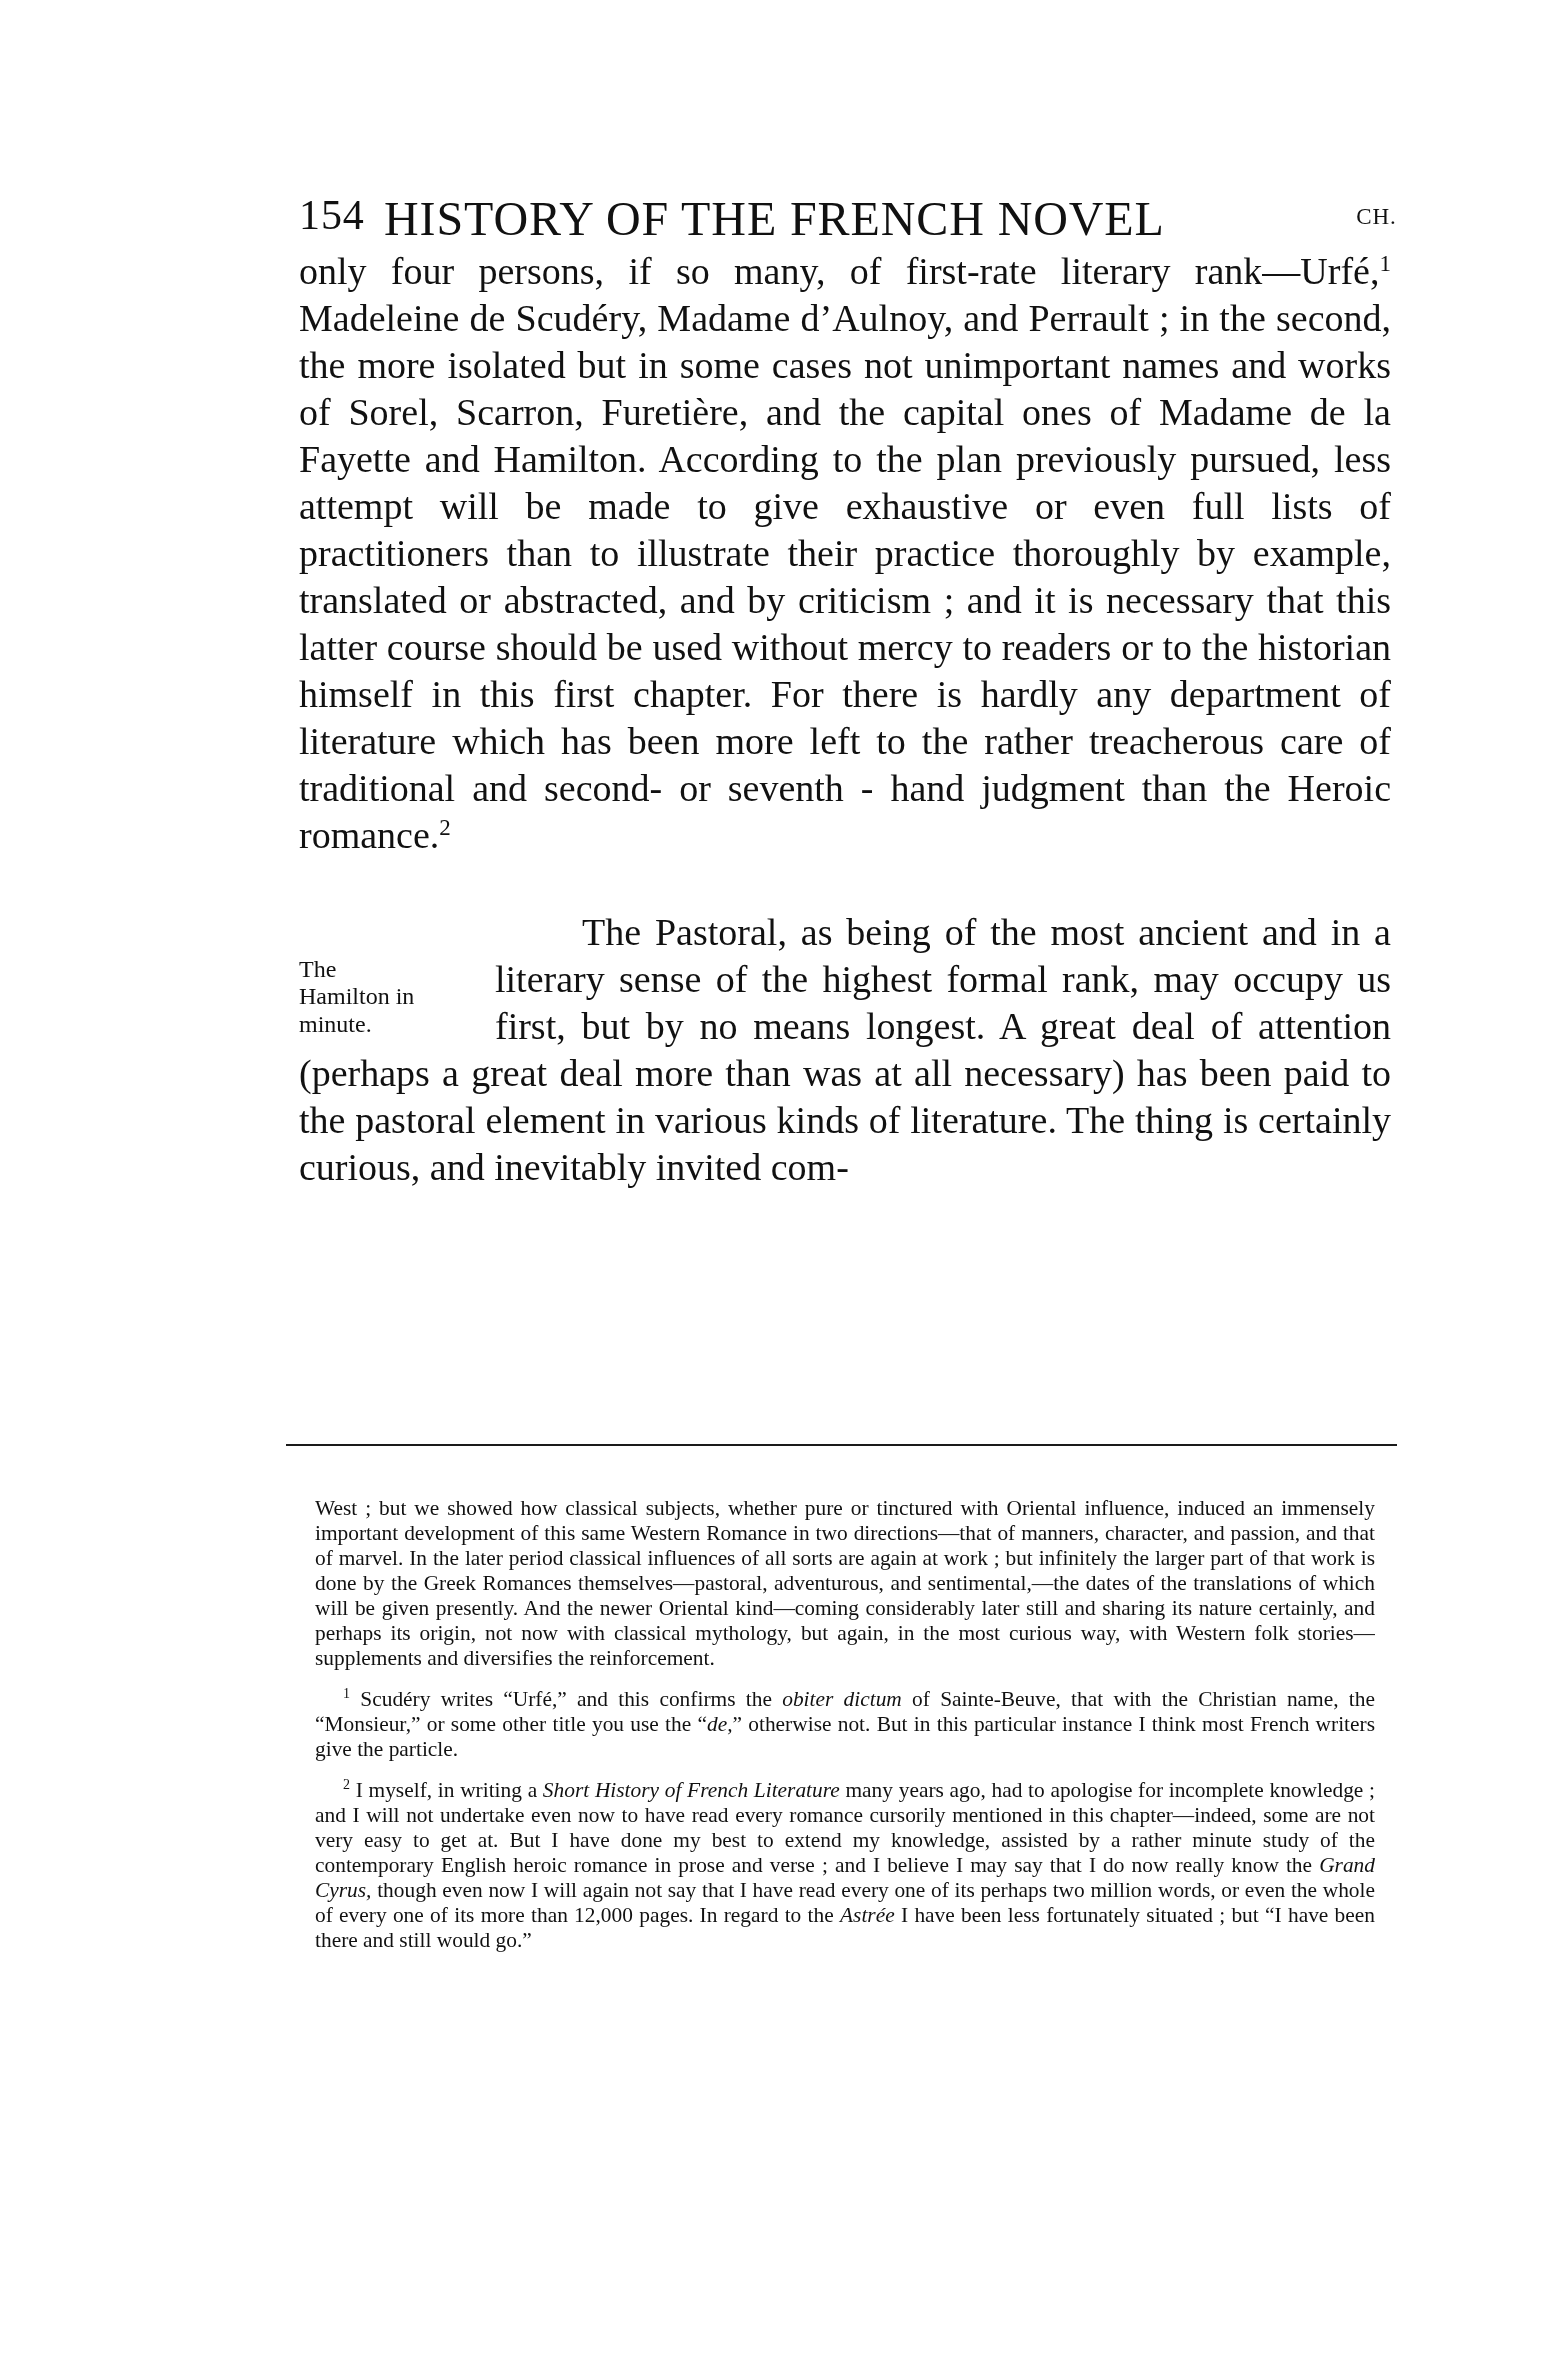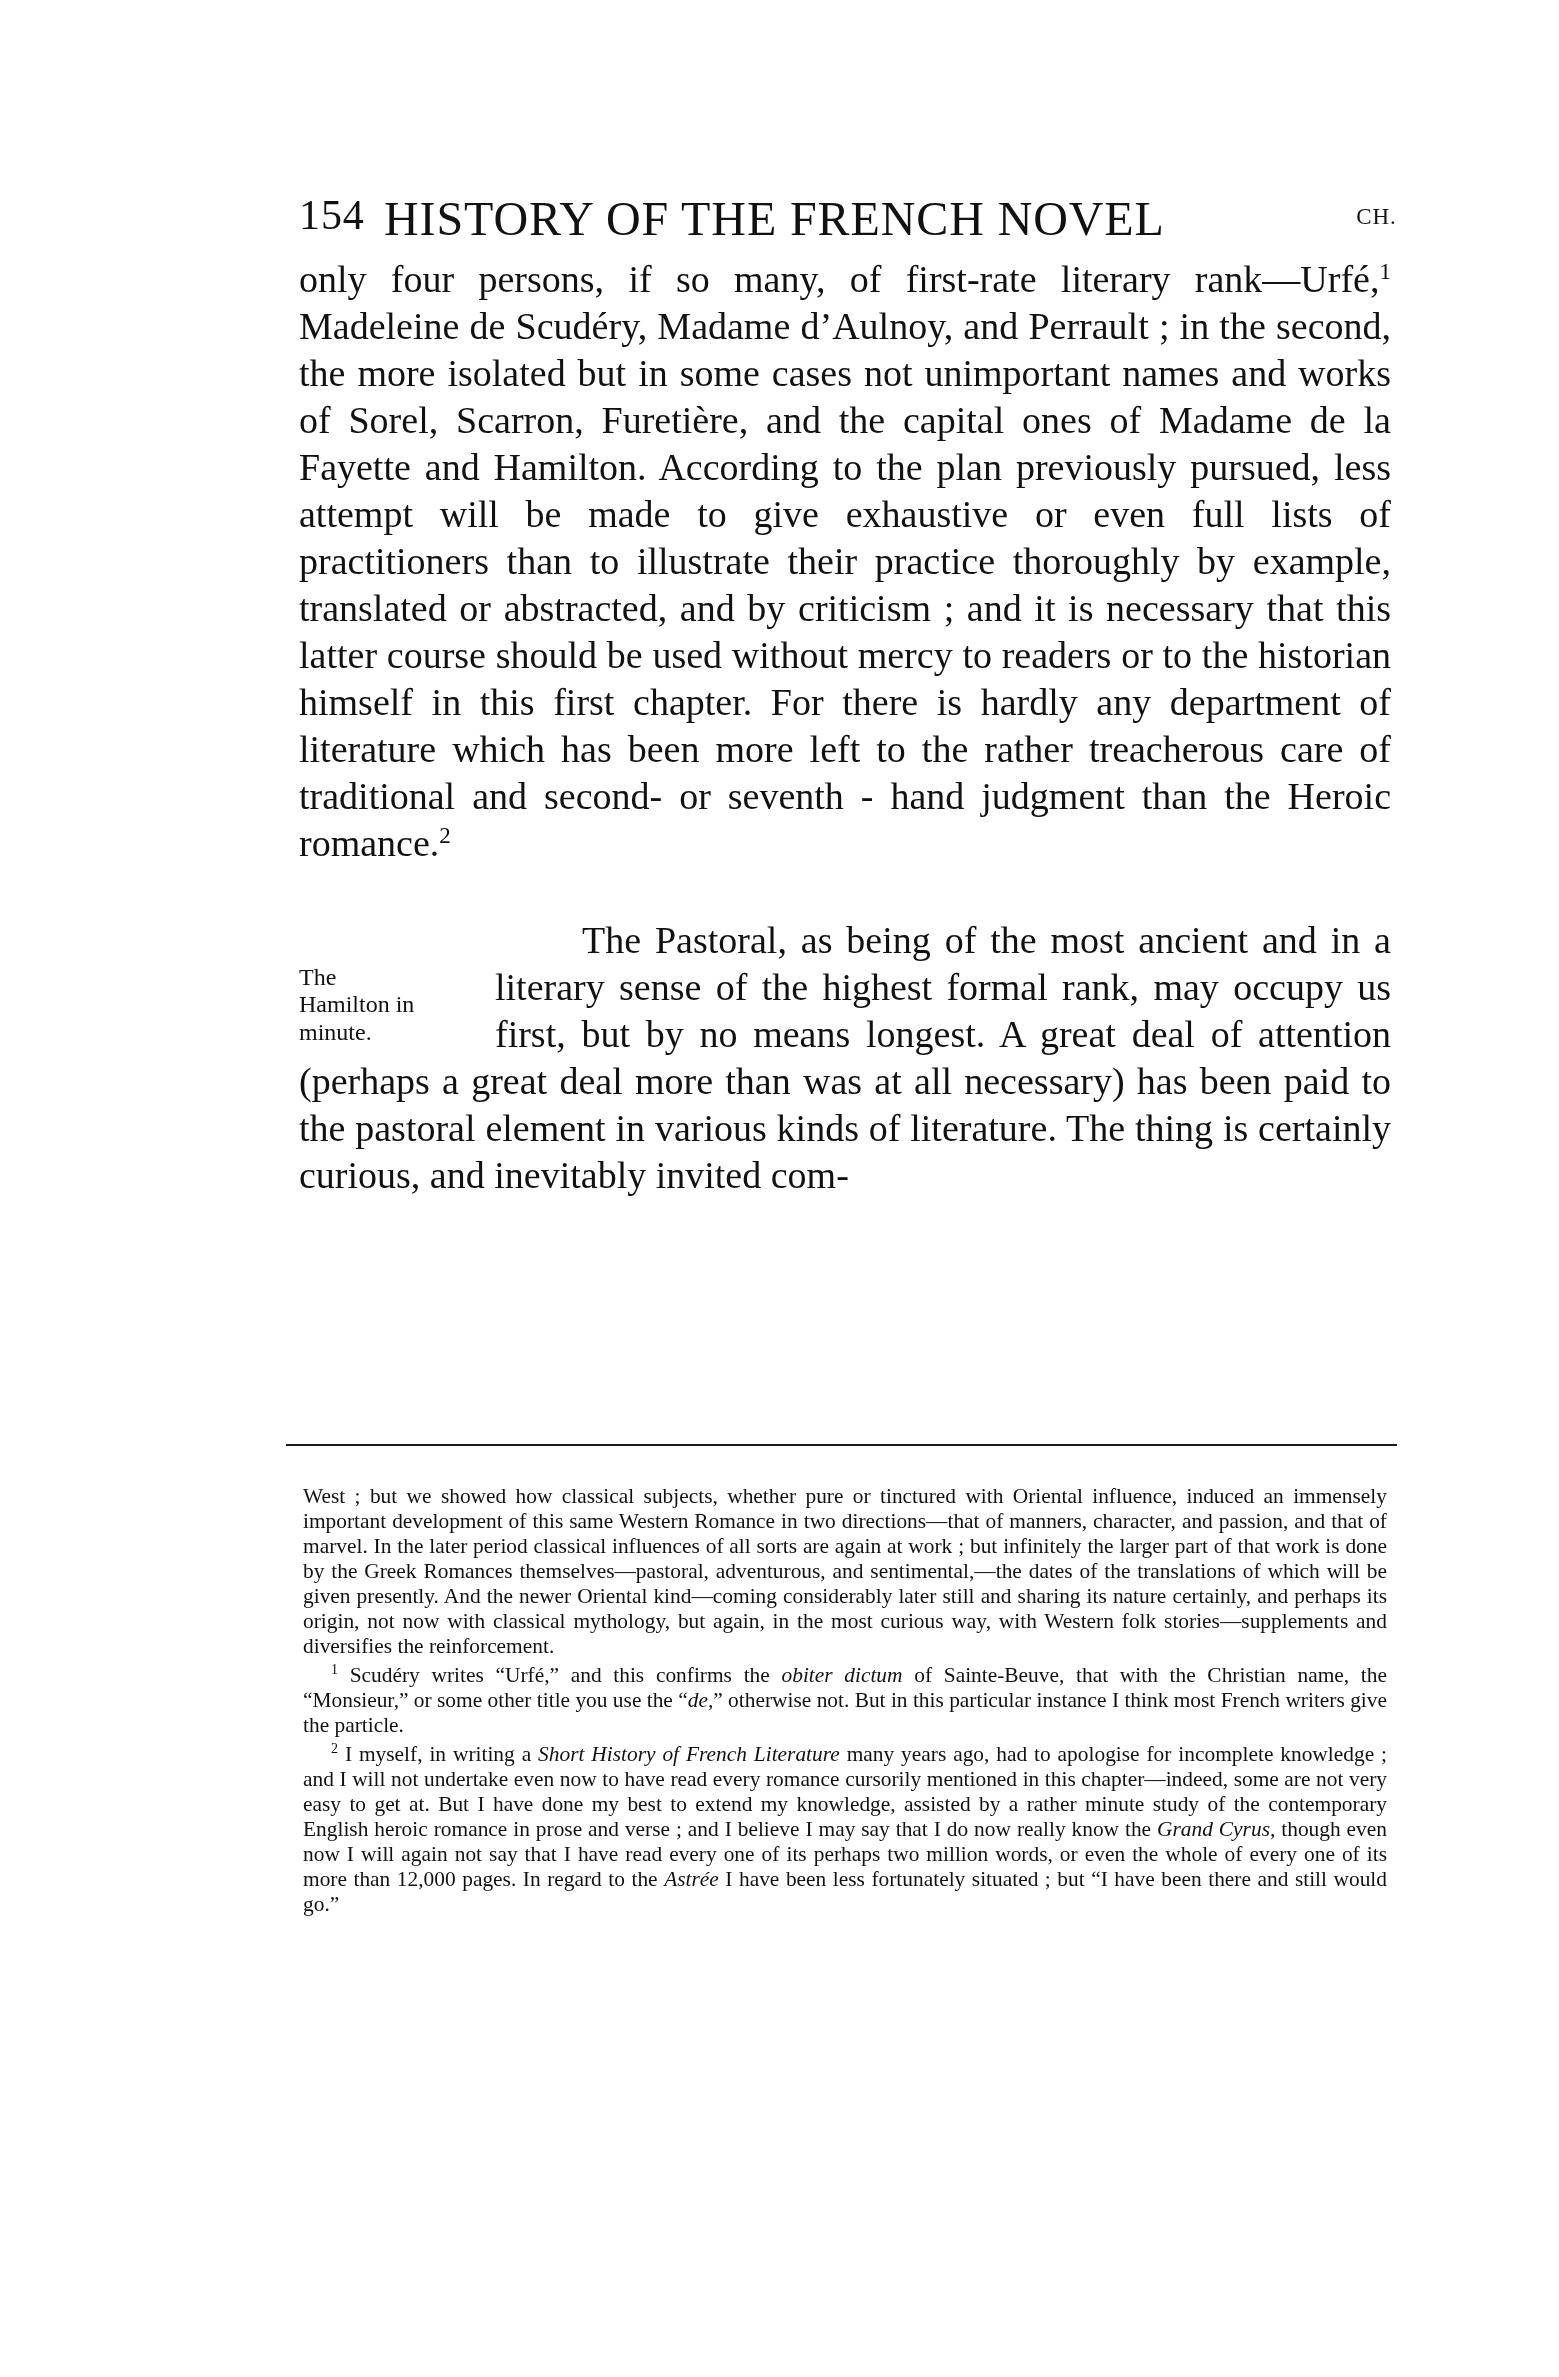--- a/index.html
+++ b/index.html
@@ -46,21 +46,21 @@
     right: -5.7px;
     top: 19px;
     font-size: 23px;
     font-variant: small-caps;
     letter-spacing: 0.9px;
   }
   .body-text {
     font-size: 38px;
     line-height: 47px;
     text-align: justify;
-    margin-top: 12px;
+    margin-top: 4px;
   }
   .body-text p {
     margin: 0;
   }
   .para-continued {
     text-align-last: left;
   }
   .para-new {
     text-indent: 87px;
     margin-top: 50px !important;
@@ -93,21 +93,21 @@
   .footnotes {
     position: absolute;
     left: 0;
     top: 1295px;
     width: 1092px;
     font-size: 21.4px;
     line-height: 25px;
     text-align: justify;
   }
   .footnotes p {
-    margin: 4px;
+    margin: 16px;
   }
   .fn-indent {
     text-indent: 28px;
   }
   .fn-mark {
     font-size: 14px;
     vertical-align: 7.6px;
     line-height: 0;
   }
   .last-line-left {

